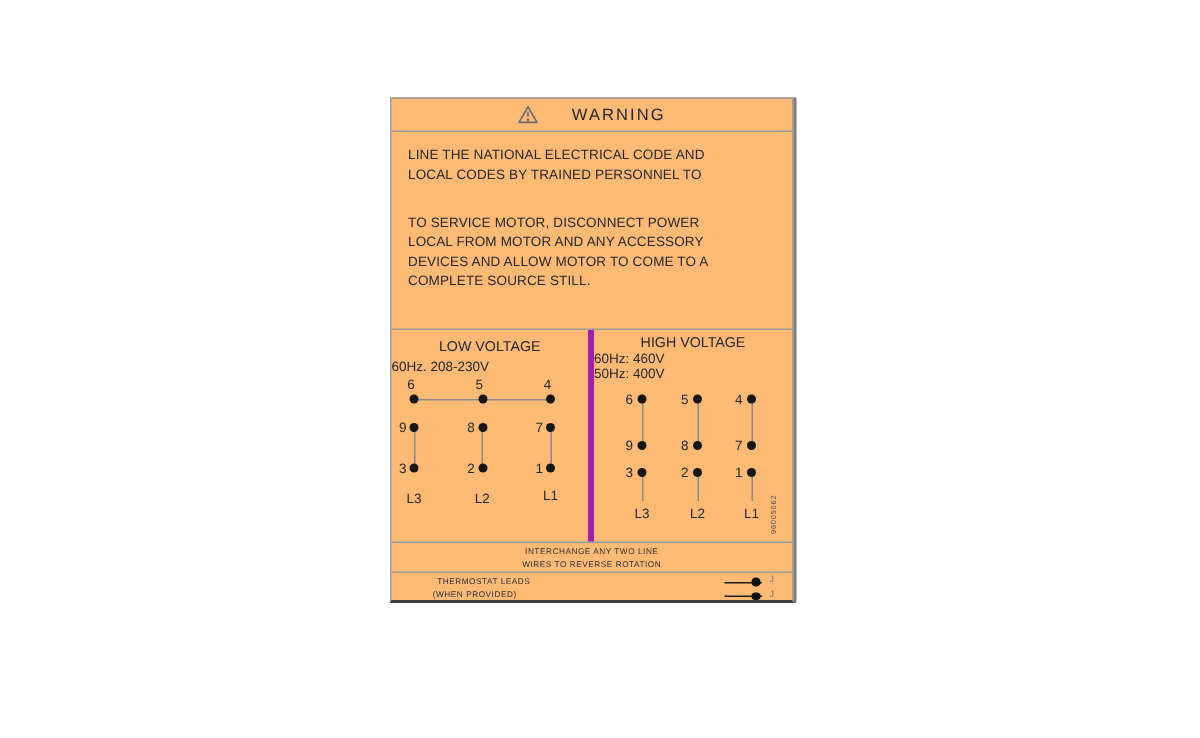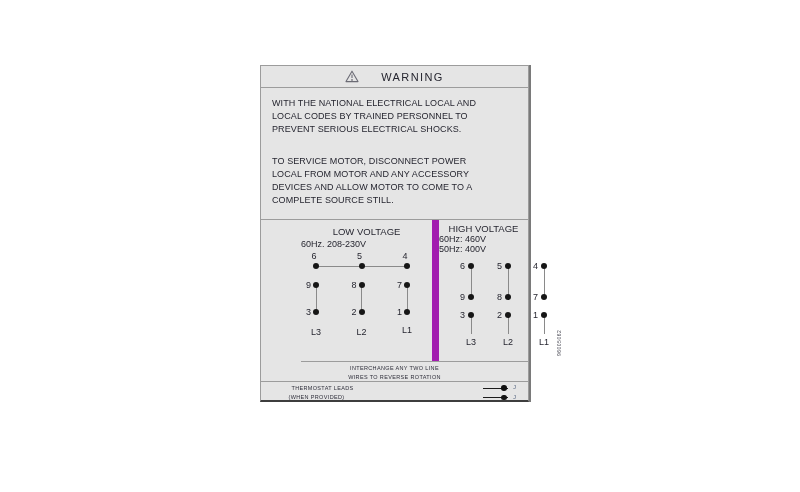--- a/index.html
+++ b/index.html
@@ -5,44 +5,44 @@
   html,body{margin:0;padding:0;}
   body{
     width:800px;height:492px;background:#ffffff;position:relative;overflow:hidden;
     font-family:"Liberation Sans", sans-serif;
     -webkit-font-smoothing:antialiased;
   }
   .label{
     position:absolute;left:260px;top:65px;width:269px;height:337px;
     border:1px solid #9c9c9c;border-bottom:2px solid #3d3d3d;
     box-shadow:2px 0 0 #7a7a7a;
-    box-sizing:border-box;background:#e5e5e5;color:#262630;
+    box-sizing:border-box;background:#fdba74;color:#262630;
   }
   
   .hdr{
     height:22px;border-bottom:1px solid #9c9c9c;box-sizing:border-box;
     display:flex;align-items:center;justify-content:center;gap:22px;
   }
   .hdr .wtitle{font-size:11px;letter-spacing:1.4px;color:#262630;}
   .tri-icon{width:14px;height:13px;display:block;}
   
   .wbody{
     height:132px;border-bottom:1px solid #9c9c9c;box-sizing:border-box;
     padding:9px 10px 0 11px;
   }
   .wbody .para{font-size:9px;line-height:13px;letter-spacing:0.1px;color:#262630;}
   .wbody .para + .para{margin-top:19px;}
   
   .volt{
     height:142px;border-bottom:1px solid #9c9c9c;box-sizing:border-box;
-    display:flex;position:relative;margin-left:40px;
+    display:flex;position:relative;
   }
   .vcol{position:relative;height:100%;box-sizing:border-box;}
   .vcol.lv{width:131px;}
-  .vcol.hv{flex:1;border-left:7px solid #a21caf;}
+  .vcol.hv{flex:1;border-left:4px solid #a21caf;}
   .vtitle{position:absolute;left:0;right:0;text-align:center;font-size:9.5px;color:#262630;}
   .vsub{position:absolute;left:0;right:0;font-size:9px;color:#262630;}
   .lv .vtitle{top:6px;}
   .lv .vsub{top:19px;}
   .hv .vtitle{top:3px;}
   .hv .vsub.s60{top:14px;}
   .hv .vsub.s50{top:24px;}
   .dot{position:absolute;width:6px;height:6px;border-radius:50%;background:#161616;}
   .wline{position:absolute;background:#8a8a8a;}
   .tnum{position:absolute;font-size:9px;color:#262630;line-height:10px;}
@@ -106,23 +106,22 @@
     <svg class="tri-icon" viewBox="0 0 14 13">
       <path d="M7 1.2 L13 11.6 L1 11.6 Z" fill="none" stroke="#6b6b75" stroke-width="1.1" stroke-linejoin="round"></path>
       <line x1="7" y1="4.4" x2="7" y2="8" stroke="#6b6b75" stroke-width="1.1"></line>
       <circle cx="7" cy="9.9" r="0.85" fill="#6b6b75"></circle>
     </svg>
     <span class="wtitle">WARNING</span>
   </div>
 
   <div class="wbody">
     <div class="para">
-      <div>WITH THE NATIONAL ELECTRICAL LOCAL AND</div>
+      <div>LINE THE NATIONAL ELECTRICAL CODE AND</div>
       <div>LOCAL CODES BY TRAINED PERSONNEL TO</div>
-      <div>PREVENT SERIOUS ELECTRICAL SHOCKS.</div>
     </div>
     <div class="para">
       <div>TO SERVICE MOTOR, DISCONNECT POWER</div>
       <div>LOCAL FROM MOTOR AND ANY ACCESSORY</div>
       <div>DEVICES AND ALLOW MOTOR TO COME TO A</div>
       <div>COMPLETE SOURCE STILL.</div>
     </div>
   </div>
 
   <div class="volt">

